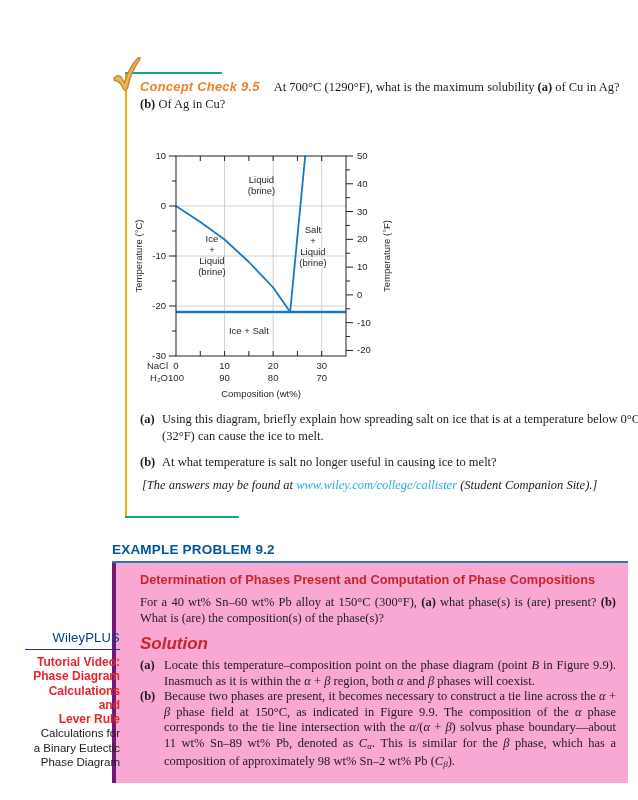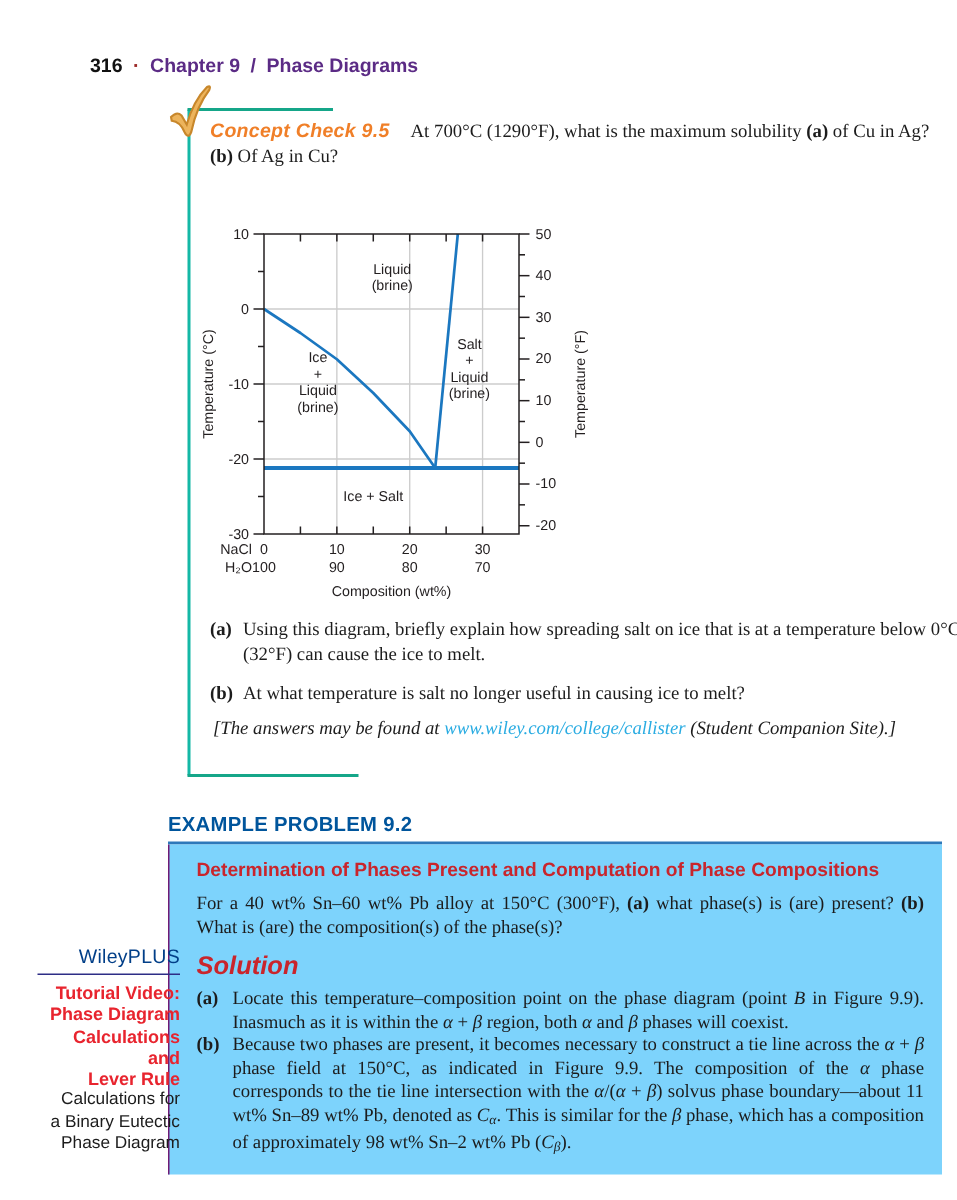--- a/index.html
+++ b/index.html
@@ -10,21 +10,21 @@
   #header{position:absolute;left:60px;top:36px;font-family:"Liberation Sans",sans-serif;
           font-size:13px;font-weight:bold;}
   #header .pagenum{color:#111;}
   #header .dot{color:#9c2a28;margin:0 7px;}
   #header .chap{color:#5b2b85;}
   #header .slash{color:#5b2b85;margin:0 7px;}
   #header .sect{color:#5b2b85;}
 
   
   #cc-box{position:absolute;left:125px;top:73px;width:492px;height:444px;
-          border-left:2px solid #14b8a6;}
+          border-left:2px solid #eab308;}
   .cc-topline{position:absolute;left:-2px;top:-1px;width:97px;height:2px;background:#15a689;}
   .cc-bottomline{position:absolute;left:-2px;bottom:-1px;width:114px;height:2px;background:#15a689;}
   #checkmark{position:absolute;left:-17px;top:-18px;}
   .cc-row{position:absolute;left:13px;white-space:nowrap;font-size:12.5px;}
   .cc-label{font-family:"Liberation Sans",sans-serif;font-weight:bold;font-style:italic;
             color:#f07f28;font-size:13px;margin-right:14px;letter-spacing:.2px;}
   .b{font-weight:bold;}
   .i{font-style:italic;}
   .sub{font-size:.72em;vertical-align:-0.25em;font-style:italic;}
   .link{color:#2aace2;}
@@ -36,21 +36,21 @@
   .question{position:absolute;left:13px;width:480px;font-size:12.5px;line-height:17px;
             padding-left:22px;}
   .qmark{position:absolute;left:0;top:0;font-weight:bold;}
   #answers{position:absolute;left:15px;width:480px;font-size:12.5px;font-style:italic;}
 
   
   #example{position:absolute;left:112px;top:542px;width:516px;}
   #ep-heading{font-family:"Liberation Sans",sans-serif;font-weight:bold;font-size:13.5px;
               color:#00559c;letter-spacing:.2px;}
   #ep-rule{height:2px;background:#2e79ba;margin-top:4px;}
-  #ep-box{background:#7dd3fc;border-left:1px solid #701a75;padding:9px 12px 10px 18px;}
+  #ep-box{background:#f9a8d4;border-left:4px solid #701a75;padding:9px 12px 10px 24px;}
   #ep-title{font-family:"Liberation Sans",sans-serif;font-weight:bold;font-size:12.8px;
             color:#c9252c;margin-bottom:8px;}
   .ep-par{font-size:12.5px;line-height:15.5px;text-align:justify;}
   #ep-solution{font-family:"Liberation Sans",sans-serif;font-weight:bold;font-style:italic;
                font-size:17px;color:#c9252c;margin:8px 0 4px 0;}
   .ep-item{position:relative;padding-left:24px;font-size:12.5px;line-height:15.5px;
            text-align:justify;}
   .ep-item .qmark{left:0;}
 
   
@@ -59,23 +59,20 @@
   #sidebar .brand{font-weight:normal;font-size:13px;color:#023f88;letter-spacing:.2px;}
   #sidebar .rule{height:1px;background:#2d2d86;margin:4px 0 5px 0;}
   #sidebar .red{color:#e8242e;font-weight:bold;font-size:12px;line-height:14.3px;}
   #sidebar .blk{color:#1c1c1c;font-size:11.5px;line-height:14.3px;}
 </style>
 </head>
 <body>
 
 <div id="page">
 
-  <div id="header">
-    <span class="pagenum">316</span><span class="dot">·</span><span class="chap">Chapter 9</span><span class="slash">/</span><span class="sect">Phase Diagrams</span>
-  </div>
 
   <div id="cc-box">
     <div class="cc-topline"></div>
     <div class="cc-bottomline"></div>
     <svg id="checkmark" width="34" height="40" viewBox="0 0 34 40">
       <path d="M4 23 Q8 19 11 22 L14.5 28 Q19 12 28 3 Q31 1.5 29.5 5 Q21 16 17.5 33 Q15.5 38 13 33 Q10 26 4.5 25.5 Z" fill="#edb45c" stroke="#c8872b" stroke-width="1.4"></path>
     </svg>
 
     <div class="cc-row" style="top:6px;">
       <span class="cc-label">Concept Check 9.5</span><span><span>At 700°C (1290°F), what is the maximum solubility </span><span class="b">(a)</span><span> of Cu in Ag?</span></span>

